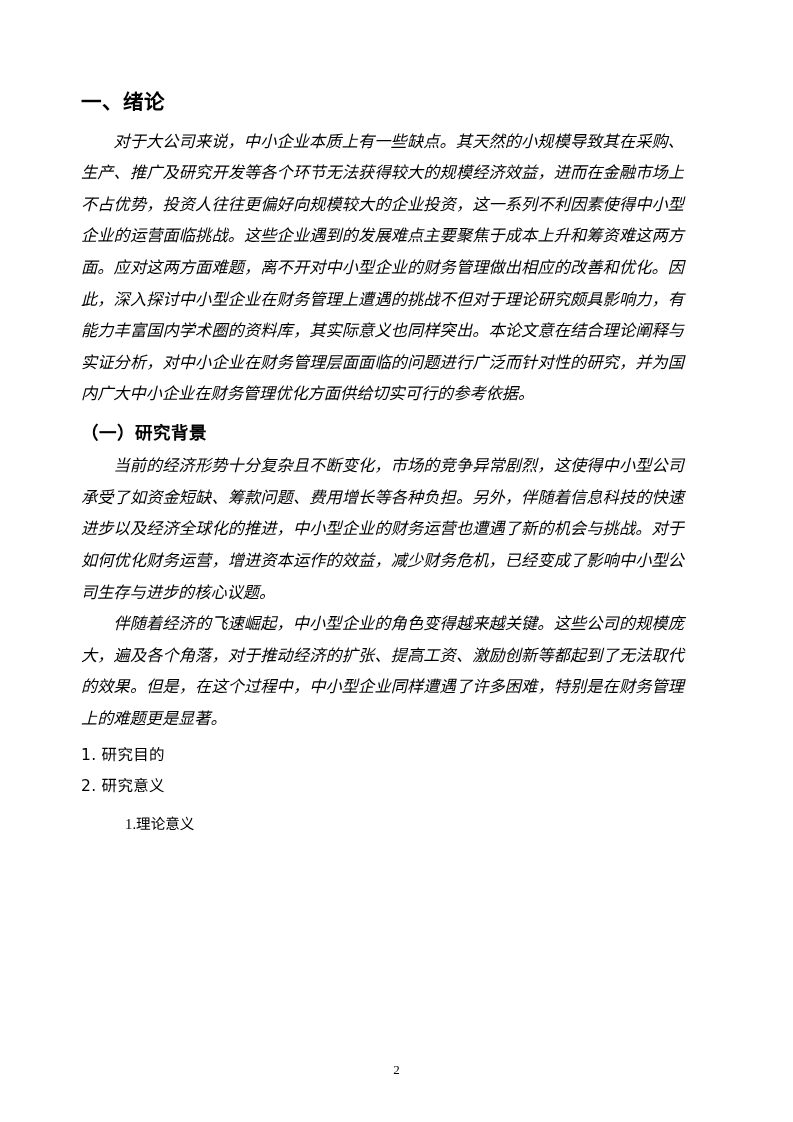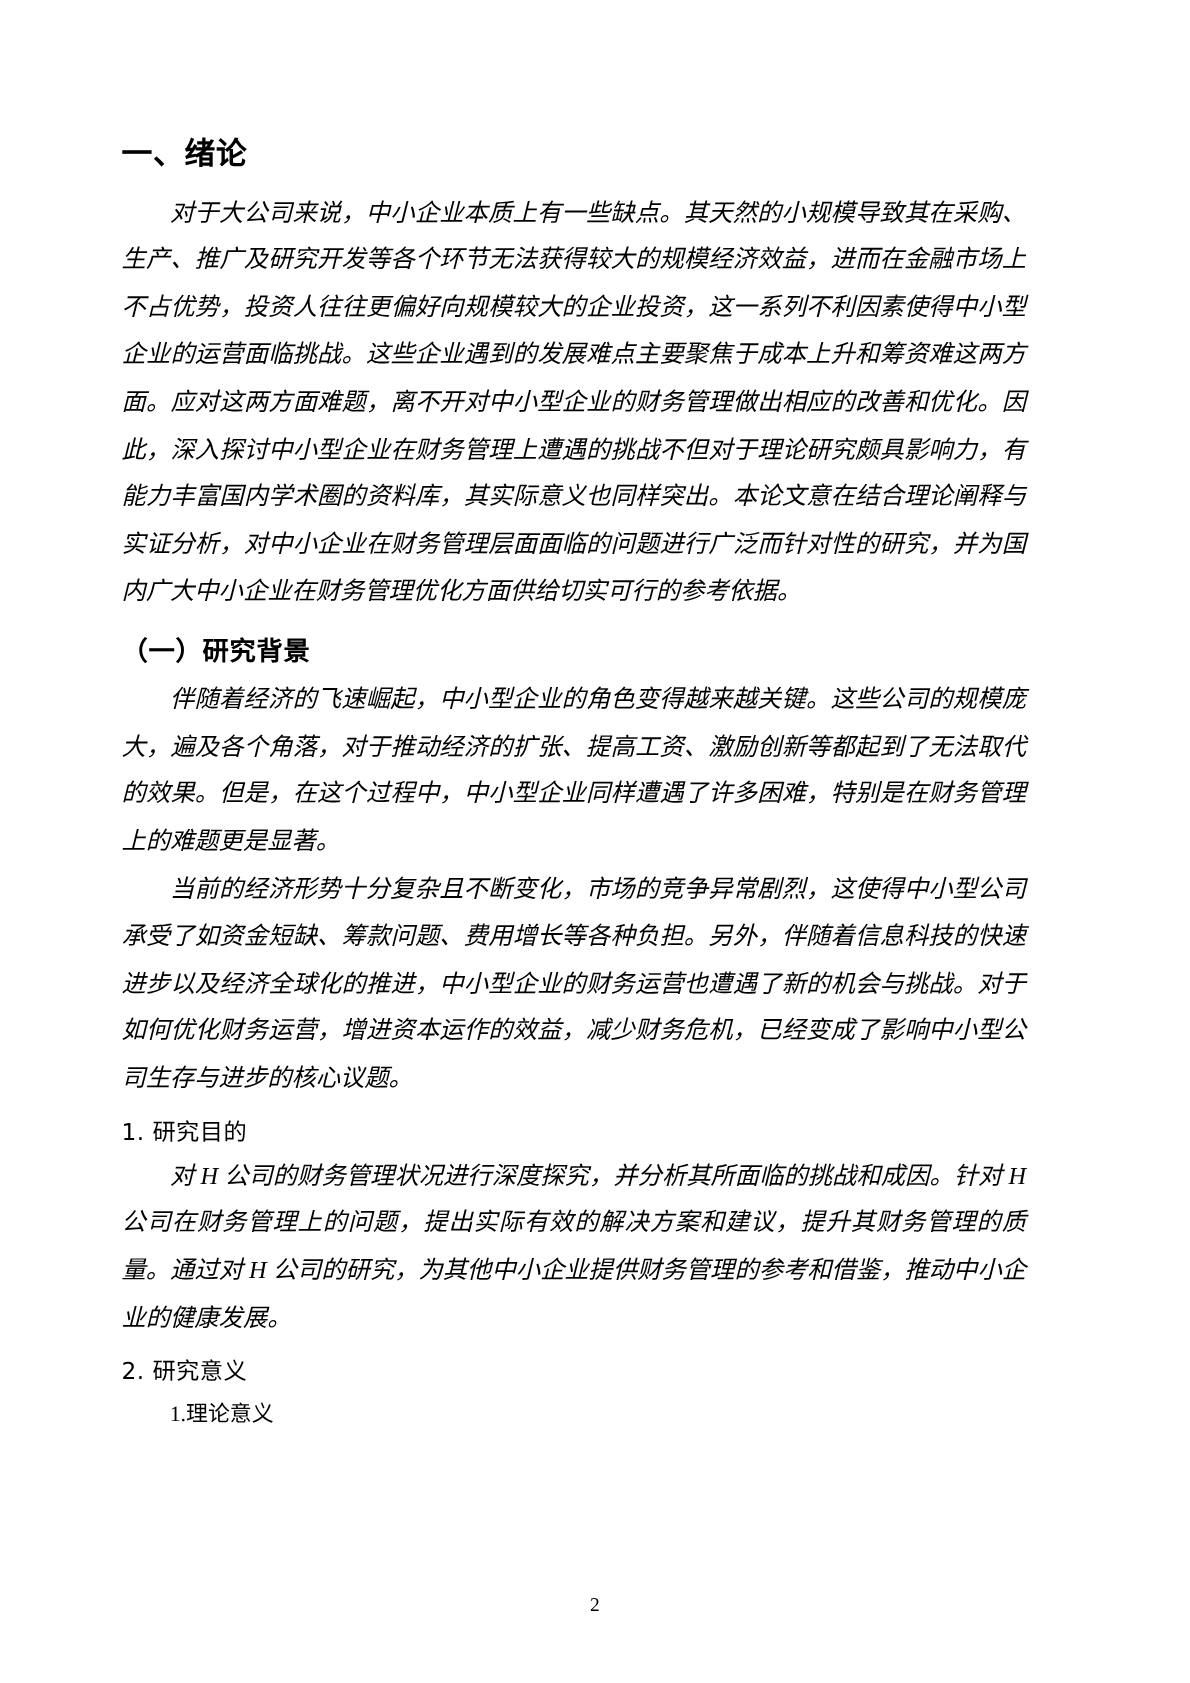--- a/index.html
+++ b/index.html
@@ -29,21 +29,21 @@
   }
   h1.doc-h1 {
     font-family: "DejaVu Sans", "Liberation Sans", sans-serif;
     font-size: 20.5px;
     font-weight: bold;
     margin: 0 0 10px 0;
     letter-spacing: 0.5px;
     line-height: 1.4;
   }
   h2.doc-h2 {
-    font-family: Liberation Sans, sans-serif;
+    font-family: Liberation Mono, monospace;
     font-size: 17.5px;
     font-weight: bold;
     margin: 10px 0 4px 0;
     letter-spacing: 0.5px;
     line-height: 1.5;
   }
   h3.doc-h3 {
     font-family: "DejaVu Sans", "Liberation Sans", sans-serif;
     font-size: 15.5px;
     font-weight: normal;
@@ -56,21 +56,21 @@
     line-height: 1.95;
     margin: 0;
     text-align: justify;
     text-justify: inter-ideograph;
     text-indent: 2em;
     font-style: italic;
   }
   p.doc-p-sub {
     font-size: 14.6px;
     line-height: 1.95;
-    margin: 0;
+    margin: 12px;
     text-align: justify;
     text-indent: 2.2em;
   }
   .page-number {
     position: absolute;
     left: 0;
     right: 0;
     bottom: 44px;
     text-align: center;
     font-size: 13px;
@@ -83,28 +83,27 @@
 
 <div class="page">
   <div class="content">
 
     <h1 class="doc-h1">一、绪论</h1>
 
     <p class="doc-p">对于大公司来说，中小企业本质上有一些缺点。其天然的小规模导致其在采购、生产、推广及研究开发等各个环节无法获得较大的规模经济效益，进而在金融市场上不占优势，投资人往往更偏好向规模较大的企业投资，这一系列不利因素使得中小型企业的运营面临挑战。这些企业遇到的发展难点主要聚焦于成本上升和筹资难这两方面。应对这两方面难题，离不开对中小型企业的财务管理做出相应的改善和优化。因此，深入探讨中小型企业在财务管理上遭遇的挑战不但对于理论研究颇具影响力，有能力丰富国内学术圈的资料库，其实际意义也同样突出。本论文意在结合理论阐释与实证分析，对中小企业在财务管理层面面临的问题进行广泛而针对性的研究，并为国内广大中小企业在财务管理优化方面供给切实可行的参考依据。</p>
 
     <h2 class="doc-h2">（一）研究背景</h2>
 
+    <p class="doc-p">当前的经济形势十分复杂且不断变化，市场的竞争异常剧烈，这使得中小型公司承受了如资金短缺、筹款问题、费用增长等各种负担。另外，伴随着信息科技的快速进步以及经济全球化的推进，中小型企业的财务运营也遭遇了新的机会与挑战。对于如何优化财务运营，增进资本运作的效益，减少财务危机，已经变成了影响中小型公司生存与进步的核心议题。</p>
+
     <p class="doc-p">伴随着经济的飞速崛起，中小型企业的角色变得越来越关键。这些公司的规模庞大，遍及各个角落，对于推动经济的扩张、提高工资、激励创新等都起到了无法取代的效果。但是，在这个过程中，中小型企业同样遭遇了许多困难，特别是在财务管理上的难题更是显著。</p>
-
-    <p class="doc-p">当前的经济形势十分复杂且不断变化，市场的竞争异常剧烈，这使得中小型公司承受了如资金短缺、筹款问题、费用增长等各种负担。另外，伴随着信息科技的快速进步以及经济全球化的推进，中小型企业的财务运营也遭遇了新的机会与挑战。对于如何优化财务运营，增进资本运作的效益，减少财务危机，已经变成了影响中小型公司生存与进步的核心议题。</p>
 
 
     <h3 class="doc-h3">1. 研究目的</h3>
 
-    <p class="doc-p">对 H 公司的财务管理状况进行深度探究，并分析其所面临的挑战和成因。针对 H 公司在财务管理上的问题，提出实际有效的解决方案和建议，提升其财务管理的质量。通过对 H 公司的研究，为其他中小企业提供财务管理的参考和借鉴，推动中小企业的健康发展。</p>
 
     <h3 class="doc-h3">2. 研究意义</h3>
 
     <p class="doc-p-sub">1.理论意义</p>
 
 
   </div>
 
   <div class="page-number">2</div>
 </div>

